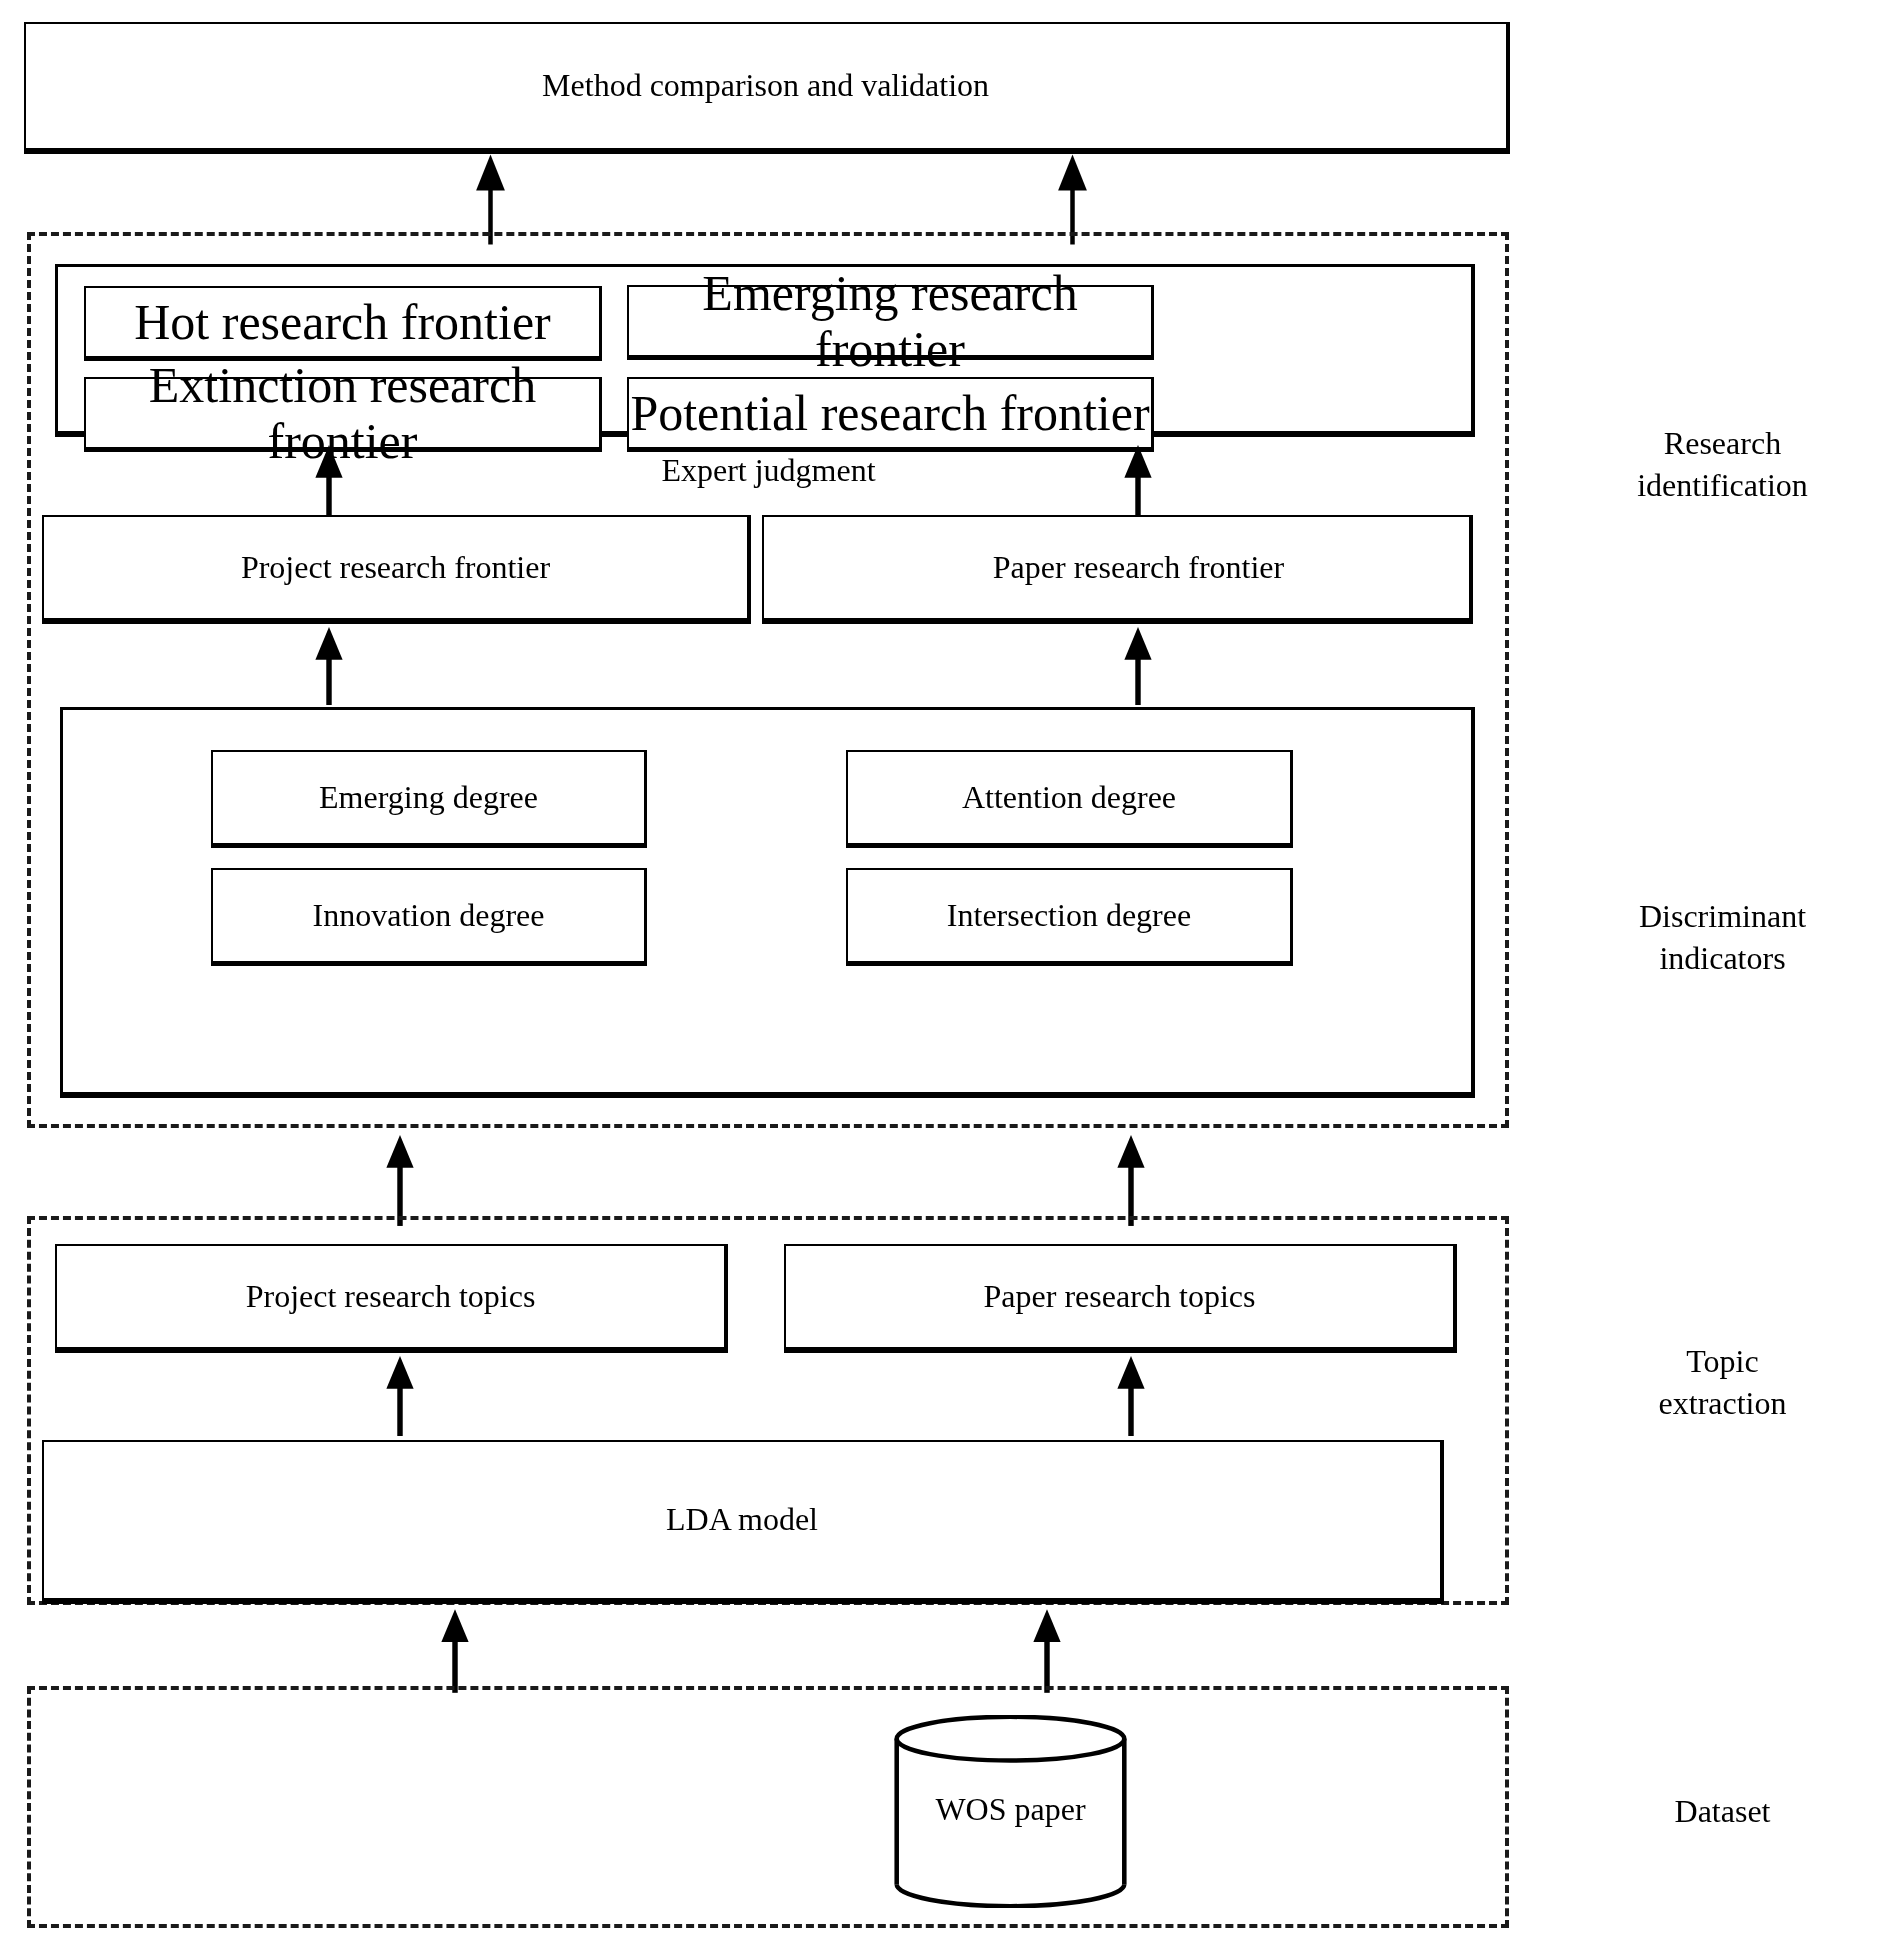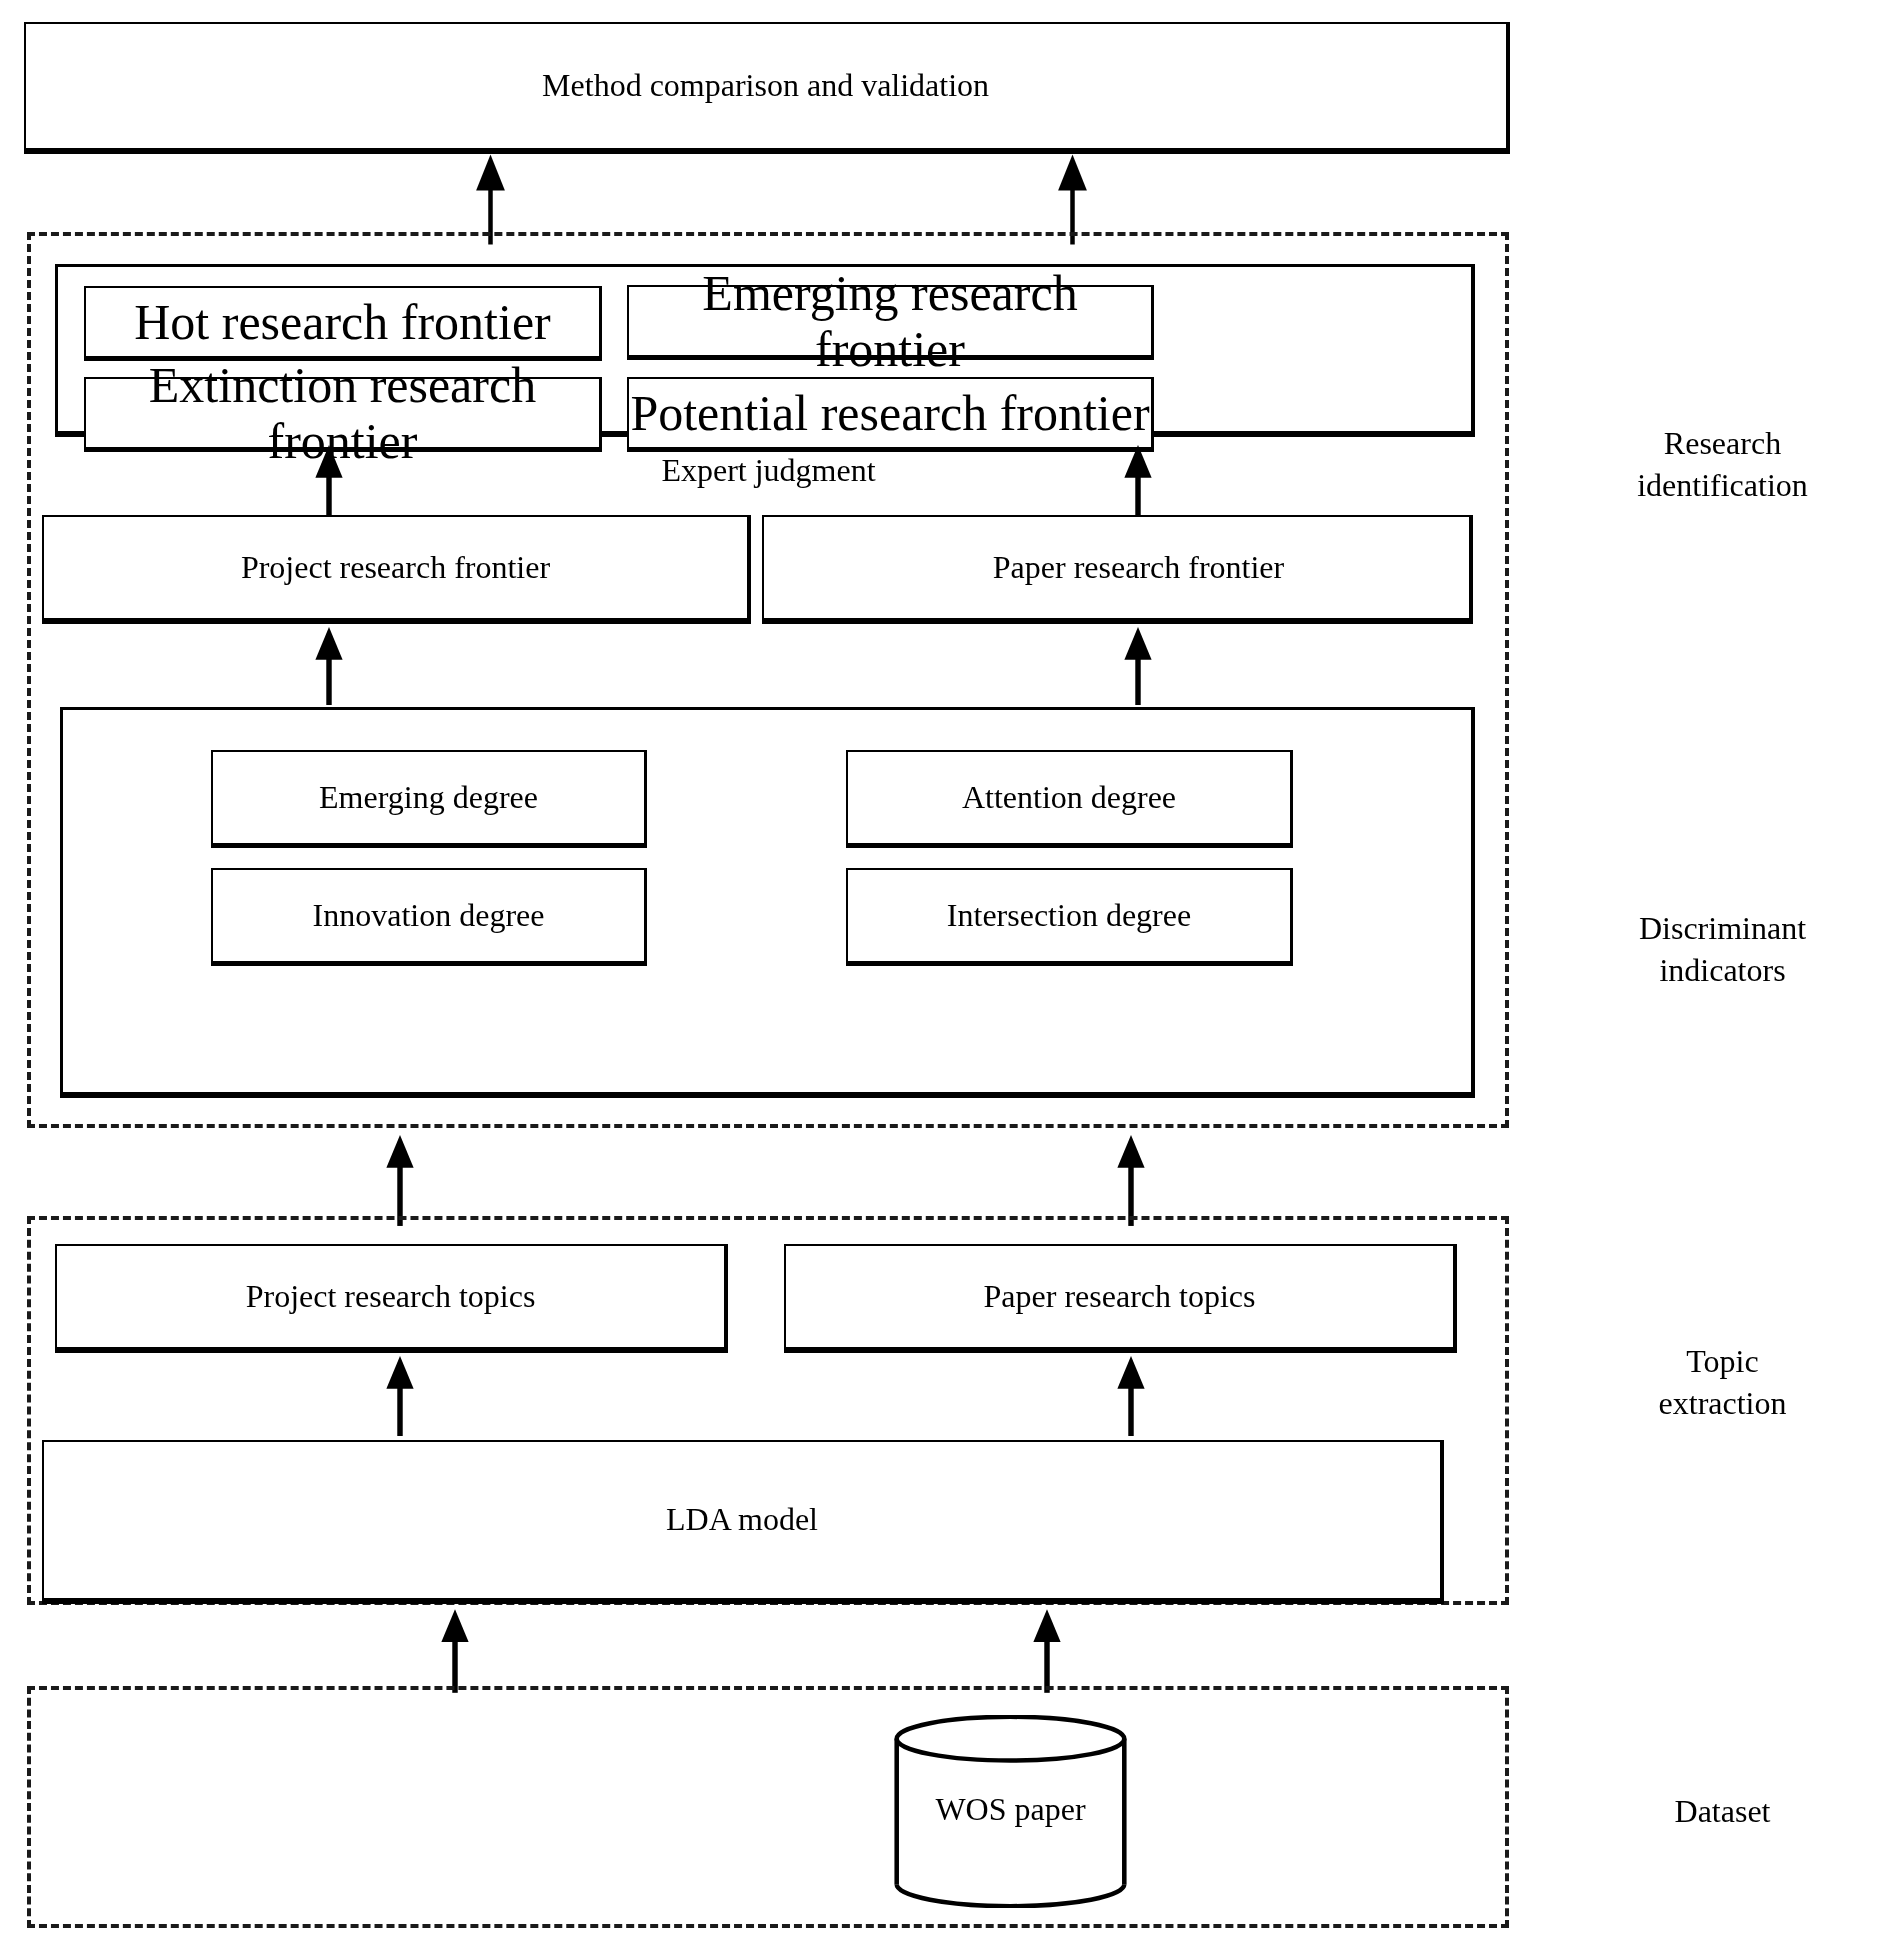--- a/index.html
+++ b/index.html
@@ -218,21 +218,21 @@
       <path d="M4,186 A125,24 0 0 0 254,186" fill="none" stroke="#000" stroke-width="5"></path>
     </svg>
     <div class="cyl-label t48" style="top:76px;">WOS paper</div>
   </div>
 
   <div class="label-text t48" style="left:1546px; top:423px; width:353px;">
     <div>Research</div>
     <div>identification</div>
   </div>
 
-  <div class="label-text t48" style="left:1546px; top:896px; width:353px;margin-top:12px;">
+  <div class="label-text t48" style="left:1546px; top:896px; width:353px;">
     <div>Discriminant</div>
     <div>indicators</div>
   </div>
 
   <div class="label-text t48" style="left:1546px; top:1341px; width:353px;">
     <div>Topic</div>
     <div>extraction</div>
   </div>
 
   <div class="label-text t48" style="left:1546px; top:1791px; width:353px;">

